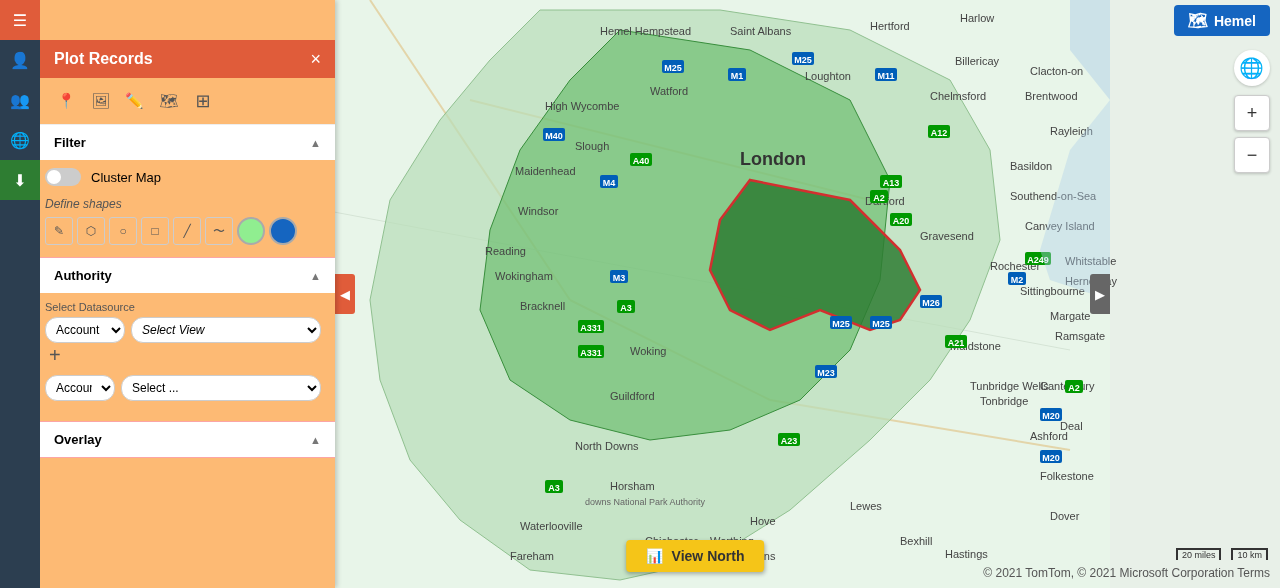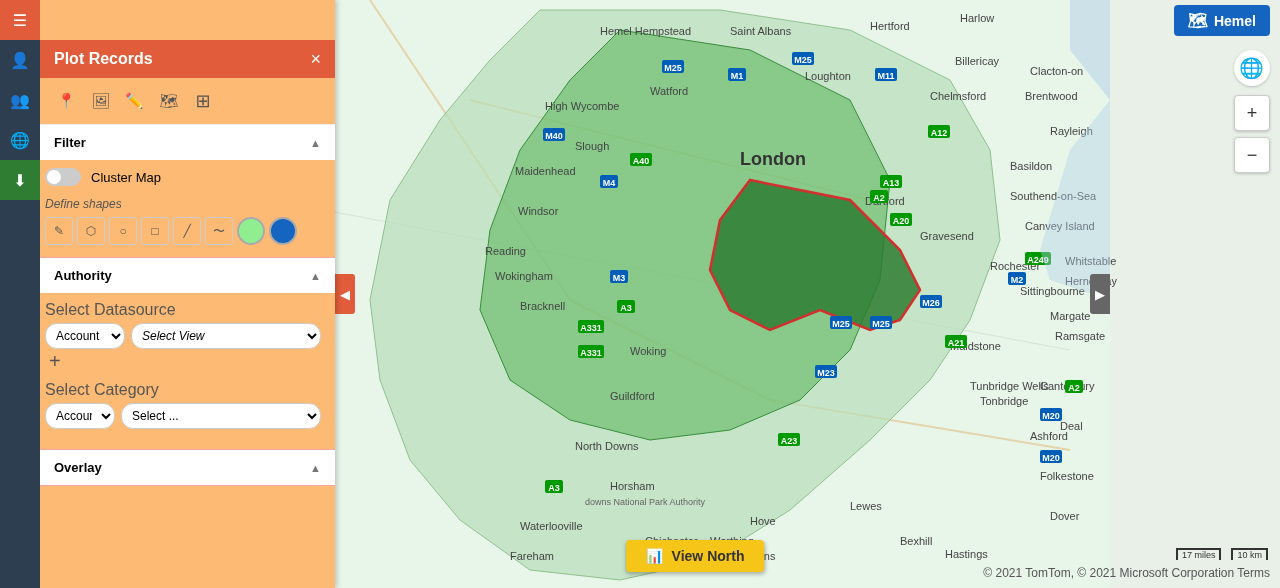--- a/index.html
+++ b/index.html
@@ -182,21 +182,21 @@
       cursor: pointer;
       border: 2px solid #aaa;
     }
 
     
     .form-group {
       margin-bottom: 8px;
     }
 
     .form-label {
-      font-size: 16px;
+      font-size: 11px;
       color: #555;
       margin-bottom: 4px;
       display: block;
     }
 
     .form-row {
       display: flex;
       gap: 6px;
       align-items: center;
     }
@@ -682,21 +682,20 @@
     <div class="section-body">
       <div class="form-group">
         <div class="form-label">Select Datasource</div>
         <div class="form-row">
           <select class="select-account"><option>Account</option></select>
           <select class="select-view"><option>Select View</option></select>
         </div>
         <div class="add-btn">+</div>
       </div>
       <div class="form-group">
-        <div class="form-label">Select Category</div>
         <div class="select-category-row">
           <select class="cat-select"><option>Account</option></select>
           <select class="cat-select2"><option>Select ...</option></select>
         </div>
       </div>
     </div>
   </div>
 
   <div class="section">
     <div class="section-header">
@@ -732,21 +731,21 @@
   </div>
 </div>
 
 <div id="view-data-btn">
   <span>📊</span>
   <span>View North</span>
 </div>
 
 <div id="scale-bar">
   <div class="scale-line">
-    <div class="scale-segment">17 miles</div>
+    <div class="scale-segment">20 miles</div>
     <div class="scale-segment">10 km</div>
   </div>
 </div>
 
 <div id="bing-logo">
   <span style="font-weight:bold;color:#00a4ef;font-size:13px;">Bing</span>
 </div>
 
 <div id="copyright">
   <span>© 2021 TomTom, © 2021 Microsoft Corporation  Terms</span>

